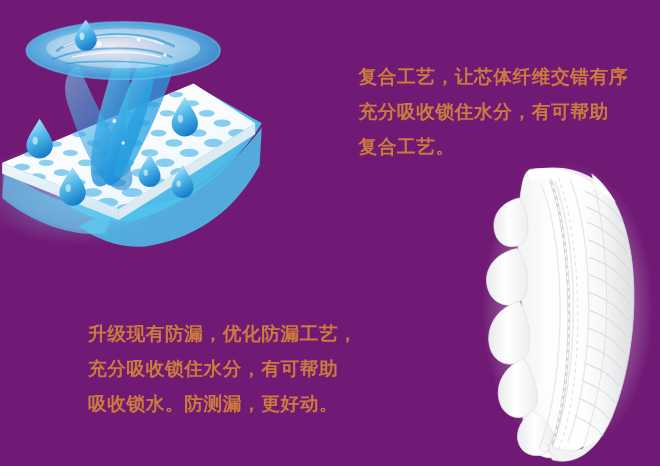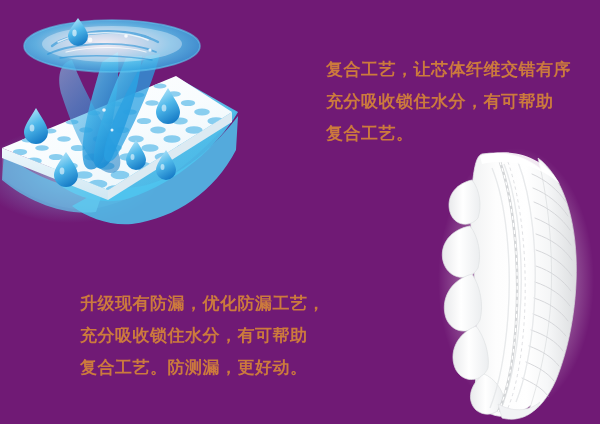--- a/index.html
+++ b/index.html
@@ -375,16 +375,16 @@
 
       <path d="M 60,16 C 90,6 124,16 140,44 C 120,26 92,18 62,24 Z" fill="#ffffff" opacity="0.9"></path>
 
       <path d="M 78,264 C 92,272 108,272 120,262 C 114,276 96,282 82,278 Z" fill="#f2f3f5" stroke="#e2e4e6" stroke-width="0.7"></path>
     </svg>
   </div>
 
   <div class="copy-block" id="copy-leakguard" style="color:#cc7a3d">
     <span class="copy-line">升级现有防漏，优化防漏工艺，</span>
     <span class="copy-line">充分吸收锁住水分，有可帮助</span>
-    <span class="copy-line">复合工艺。防测漏，更好动。</span>
+    <span class="copy-line">吸收锁水。防测漏，更好动。</span>
   </div>
 
 </div>
 
 </body></html>

